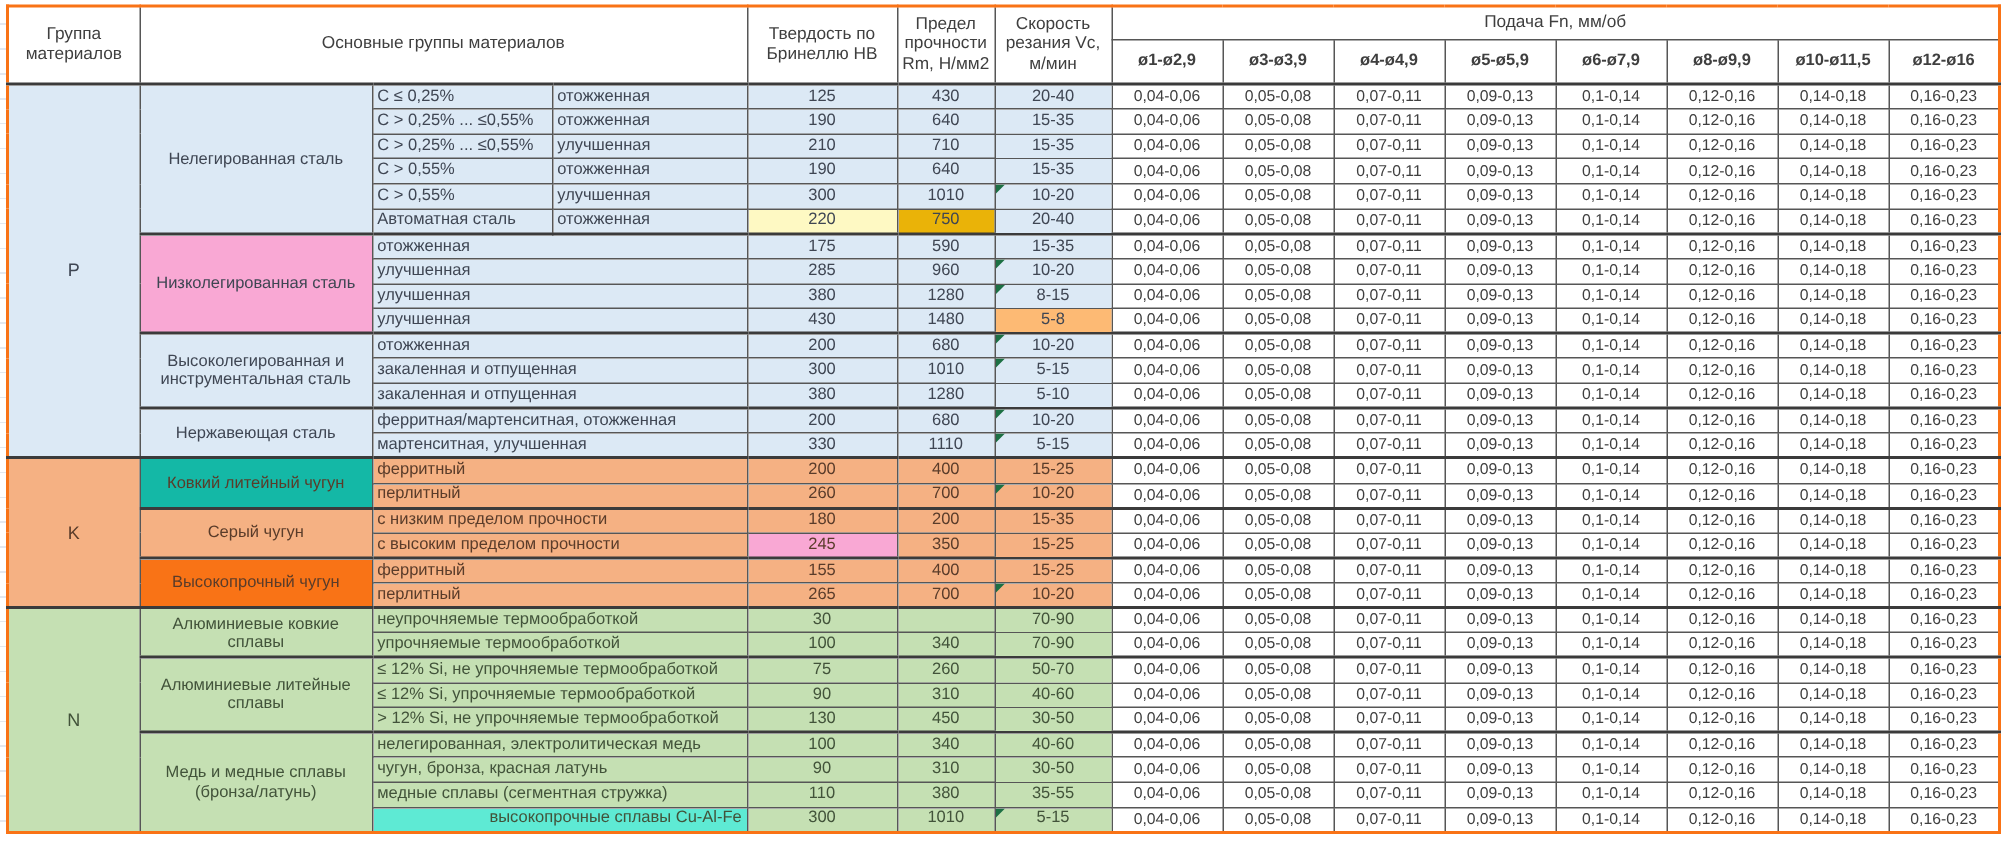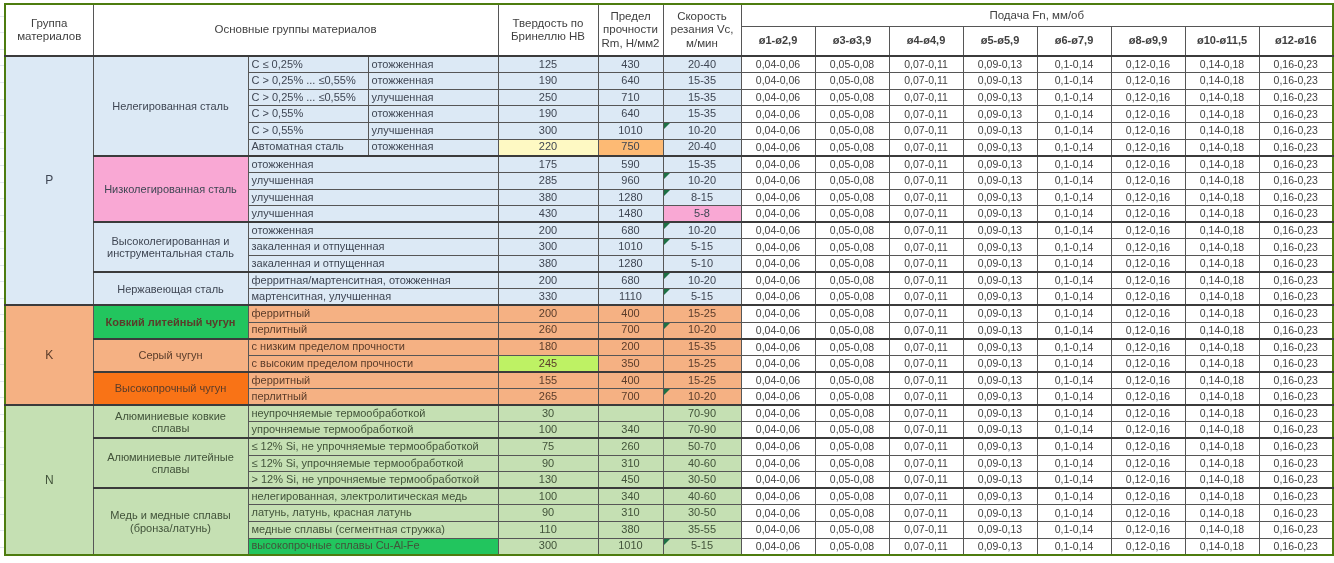--- a/index.html
+++ b/index.html
@@ -1,20 +1,20 @@
 <!DOCTYPE html>
 <html><head>
 <meta charset="utf-8">
 <style>
   html,body{margin:0;padding:0;background:#ffffff;}
   body{width:1334px;height:563px;overflow:hidden;font-family:"Liberation Sans",sans-serif;}
   .sheet{position:relative;width:1334px;height:563px;box-sizing:border-box;padding:3px 0 0 4px;background:#fff;}
   .margin-strip{position:absolute;left:0;top:0;width:4px;height:100%;
     background:repeating-linear-gradient(to bottom,#ffffff 0,#ffffff 15.6px,#e3e8f0 15.6px,#e3e8f0 16.6px);}
-  table{border-collapse:collapse;table-layout:fixed;border:2px solid #4d7c0f;}
+  table{border-collapse:collapse;table-layout:fixed;border:2px solid #f97316;}
   th,td{border:1px solid #565656;overflow:hidden;box-sizing:border-box;}
   thead th{font-weight:normal;color:#3f3f3f;font-size:11.5px;text-align:center;
     vertical-align:middle;background:#fff;white-space:normal;line-height:1.15;padding:1px 2px;}
   thead tr.h1{height:22px;}
   thead tr.h2{height:30px;}
   thead th.diam{font-weight:bold;font-size:11px;}
   thead{border-bottom:2px solid #3b3b3b;}
   tbody tr{height:16.63px;}
   td{font-size:11px;color:#3f3f3f;padding:0 3px;white-space:nowrap;vertical-align:middle;line-height:1.05;}
   td.num{text-align:center;padding:0;}
@@ -99,21 +99,21 @@
           <td class="feed">0,07-0,11</td>
           <td class="feed">0,09-0,13</td>
           <td class="feed">0,1-0,14</td>
           <td class="feed">0,12-0,16</td>
           <td class="feed">0,14-0,18</td>
           <td class="feed">0,16-0,23</td>
         </tr>
         <tr>
           <td class="desc" style="background-color: rgb(220, 233, 245); color: rgb(63, 70, 83);">C &gt; 0,25% ... ≤0,55%</td>
           <td class="desc" style="background-color: rgb(220, 233, 245); color: rgb(63, 70, 83);">улучшенная</td>
-          <td class="num" style="background-color: rgb(220, 233, 245); color: rgb(63, 70, 83);">250</td>
+          <td class="num" style="background-color: rgb(220, 233, 245); color: rgb(63, 70, 83);">210</td>
           <td class="num" style="background-color: rgb(220, 233, 245); color: rgb(63, 70, 83);">710</td>
           <td class="num vc" style="background-color: rgb(220, 233, 245); color: rgb(63, 70, 83);">15-35</td>
           <td class="feed">0,04-0,06</td>
           <td class="feed">0,05-0,08</td>
           <td class="feed">0,07-0,11</td>
           <td class="feed">0,09-0,13</td>
           <td class="feed">0,1-0,14</td>
           <td class="feed">0,12-0,16</td>
           <td class="feed">0,14-0,18</td>
           <td class="feed">0,16-0,23</td>
@@ -145,21 +145,21 @@
           <td class="feed">0,09-0,13</td>
           <td class="feed">0,1-0,14</td>
           <td class="feed">0,12-0,16</td>
           <td class="feed">0,14-0,18</td>
           <td class="feed">0,16-0,23</td>
         </tr>
         <tr>
           <td class="desc" style="background-color: rgb(220, 233, 245); color: rgb(63, 70, 83);">Автоматная сталь</td>
           <td class="desc" style="background-color: rgb(220, 233, 245); color: rgb(63, 70, 83);">отожженная</td>
           <td class="num" style="background-color: #fef9c3; color: rgb(63, 70, 83);">220</td>
-          <td class="num" style="background-color: #fdba74; color: rgb(63, 70, 83);">750</td>
+          <td class="num" style="background-color: #eab308; color: rgb(63, 70, 83);">750</td>
           <td class="num vc" style="background-color: rgb(220, 233, 245); color: rgb(63, 70, 83);">20-40</td>
           <td class="feed">0,04-0,06</td>
           <td class="feed">0,05-0,08</td>
           <td class="feed">0,07-0,11</td>
           <td class="feed">0,09-0,13</td>
           <td class="feed">0,1-0,14</td>
           <td class="feed">0,12-0,16</td>
           <td class="feed">0,14-0,18</td>
           <td class="feed">0,16-0,23</td>
         </tr>
@@ -203,21 +203,21 @@
           <td class="feed">0,09-0,13</td>
           <td class="feed">0,1-0,14</td>
           <td class="feed">0,12-0,16</td>
           <td class="feed">0,14-0,18</td>
           <td class="feed">0,16-0,23</td>
         </tr>
         <tr>
           <td class="desc" colspan="2" style="background-color: rgb(220, 233, 245); color: rgb(63, 70, 83);">улучшенная</td>
           <td class="num" style="background-color: rgb(220, 233, 245); color: rgb(63, 70, 83);">430</td>
           <td class="num" style="background-color: rgb(220, 233, 245); color: rgb(63, 70, 83);">1480</td>
-          <td class="num vc" style="background-color: #f9a8d4; color: rgb(63, 70, 83);">5-8</td>
+          <td class="num vc" style="background-color: #fdba74; color: rgb(63, 70, 83);">5-8</td>
           <td class="feed">0,04-0,06</td>
           <td class="feed">0,05-0,08</td>
           <td class="feed">0,07-0,11</td>
           <td class="feed">0,09-0,13</td>
           <td class="feed">0,1-0,14</td>
           <td class="feed">0,12-0,16</td>
           <td class="feed">0,14-0,18</td>
           <td class="feed">0,16-0,23</td>
         </tr>
         <tr class="sg-first">
@@ -287,21 +287,21 @@
           <td class="feed">0,05-0,08</td>
           <td class="feed">0,07-0,11</td>
           <td class="feed">0,09-0,13</td>
           <td class="feed">0,1-0,14</td>
           <td class="feed">0,12-0,16</td>
           <td class="feed">0,14-0,18</td>
           <td class="feed">0,16-0,23</td>
         </tr>
         <tr class="sg-first">
           <td class="group-cell" rowspan="6" style="background-color: rgb(245, 177, 131); color: rgb(90, 60, 42);">K</td>
-          <td class="name-cell" rowspan="2" style="background-color: #22c55e; color: rgb(90, 60, 42); font-weight: bold;">Ковкий литейный чугун</td>
+          <td class="name-cell" rowspan="2" style="background-color: #14b8a6; color: rgb(90, 60, 42);">Ковкий литейный чугун</td>
           <td class="desc" colspan="2" style="background-color: rgb(245, 177, 131); color: rgb(90, 60, 42);">ферритный</td>
           <td class="num" style="background-color: rgb(245, 177, 131); color: rgb(90, 60, 42);">200</td>
           <td class="num" style="background-color: rgb(245, 177, 131); color: rgb(90, 60, 42);">400</td>
           <td class="num vc" style="background-color: rgb(245, 177, 131); color: rgb(90, 60, 42);">15-25</td>
           <td class="feed">0,04-0,06</td>
           <td class="feed">0,05-0,08</td>
           <td class="feed">0,07-0,11</td>
           <td class="feed">0,09-0,13</td>
           <td class="feed">0,1-0,14</td>
           <td class="feed">0,12-0,16</td>
@@ -332,21 +332,21 @@
           <td class="feed">0,05-0,08</td>
           <td class="feed">0,07-0,11</td>
           <td class="feed">0,09-0,13</td>
           <td class="feed">0,1-0,14</td>
           <td class="feed">0,12-0,16</td>
           <td class="feed">0,14-0,18</td>
           <td class="feed">0,16-0,23</td>
         </tr>
         <tr>
           <td class="desc" colspan="2" style="background-color: rgb(245, 177, 131); color: rgb(90, 60, 42);">с высоким пределом прочности</td>
-          <td class="num" style="background-color: #bef264; color: rgb(90, 60, 42); margin-left: 20px;">245</td>
+          <td class="num" style="background-color: #f9a8d4; color: rgb(90, 60, 42); margin-left: 20px;">245</td>
           <td class="num" style="background-color: rgb(245, 177, 131); color: rgb(90, 60, 42);">350</td>
           <td class="num vc" style="background-color: rgb(245, 177, 131); color: rgb(90, 60, 42);">15-25</td>
           <td class="feed">0,04-0,06</td>
           <td class="feed">0,05-0,08</td>
           <td class="feed">0,07-0,11</td>
           <td class="feed">0,09-0,13</td>
           <td class="feed">0,1-0,14</td>
           <td class="feed">0,12-0,16</td>
           <td class="feed">0,14-0,18</td>
           <td class="feed">0,16-0,23</td>
@@ -462,21 +462,21 @@
           <td class="feed">0,04-0,06</td>
           <td class="feed">0,05-0,08</td>
           <td class="feed">0,07-0,11</td>
           <td class="feed">0,09-0,13</td>
           <td class="feed">0,1-0,14</td>
           <td class="feed">0,12-0,16</td>
           <td class="feed">0,14-0,18</td>
           <td class="feed">0,16-0,23</td>
         </tr>
         <tr>
-          <td class="desc" colspan="2" style="background-color: rgb(197, 224, 179); color: rgb(66, 83, 58);">латунь, латунь, красная латунь</td>
+          <td class="desc" colspan="2" style="background-color: rgb(197, 224, 179); color: rgb(66, 83, 58);">чугун, бронза, красная латунь</td>
           <td class="num" style="background-color: rgb(197, 224, 179); color: rgb(66, 83, 58);">90</td>
           <td class="num" style="background-color: rgb(197, 224, 179); color: rgb(66, 83, 58);">310</td>
           <td class="num vc" style="background-color: rgb(197, 224, 179); color: rgb(66, 83, 58);">30-50</td>
           <td class="feed">0,04-0,06</td>
           <td class="feed">0,05-0,08</td>
           <td class="feed">0,07-0,11</td>
           <td class="feed">0,09-0,13</td>
           <td class="feed">0,1-0,14</td>
           <td class="feed">0,12-0,16</td>
           <td class="feed">0,14-0,18</td>
@@ -490,21 +490,21 @@
           <td class="feed">0,04-0,06</td>
           <td class="feed">0,05-0,08</td>
           <td class="feed">0,07-0,11</td>
           <td class="feed">0,09-0,13</td>
           <td class="feed">0,1-0,14</td>
           <td class="feed">0,12-0,16</td>
           <td class="feed">0,14-0,18</td>
           <td class="feed">0,16-0,23</td>
         </tr>
         <tr>
-          <td class="desc" colspan="2" style="background-color: #22c55e; color: rgb(66, 83, 58);">высокопрочные сплавы Cu-Al-Fe</td>
+          <td class="desc" colspan="2" style="background-color: #5eead4; color: rgb(66, 83, 58); text-align: right;">высокопрочные сплавы Cu-Al-Fe</td>
           <td class="num" style="background-color: rgb(197, 224, 179); color: rgb(66, 83, 58);">300</td>
           <td class="num" style="background-color: rgb(197, 224, 179); color: rgb(66, 83, 58);">1010</td>
           <td class="num vc flag" style="background-color: rgb(197, 224, 179); color: rgb(66, 83, 58);">5-15</td>
           <td class="feed">0,04-0,06</td>
           <td class="feed">0,05-0,08</td>
           <td class="feed">0,07-0,11</td>
           <td class="feed">0,09-0,13</td>
           <td class="feed">0,1-0,14</td>
           <td class="feed">0,12-0,16</td>
           <td class="feed">0,14-0,18</td>

